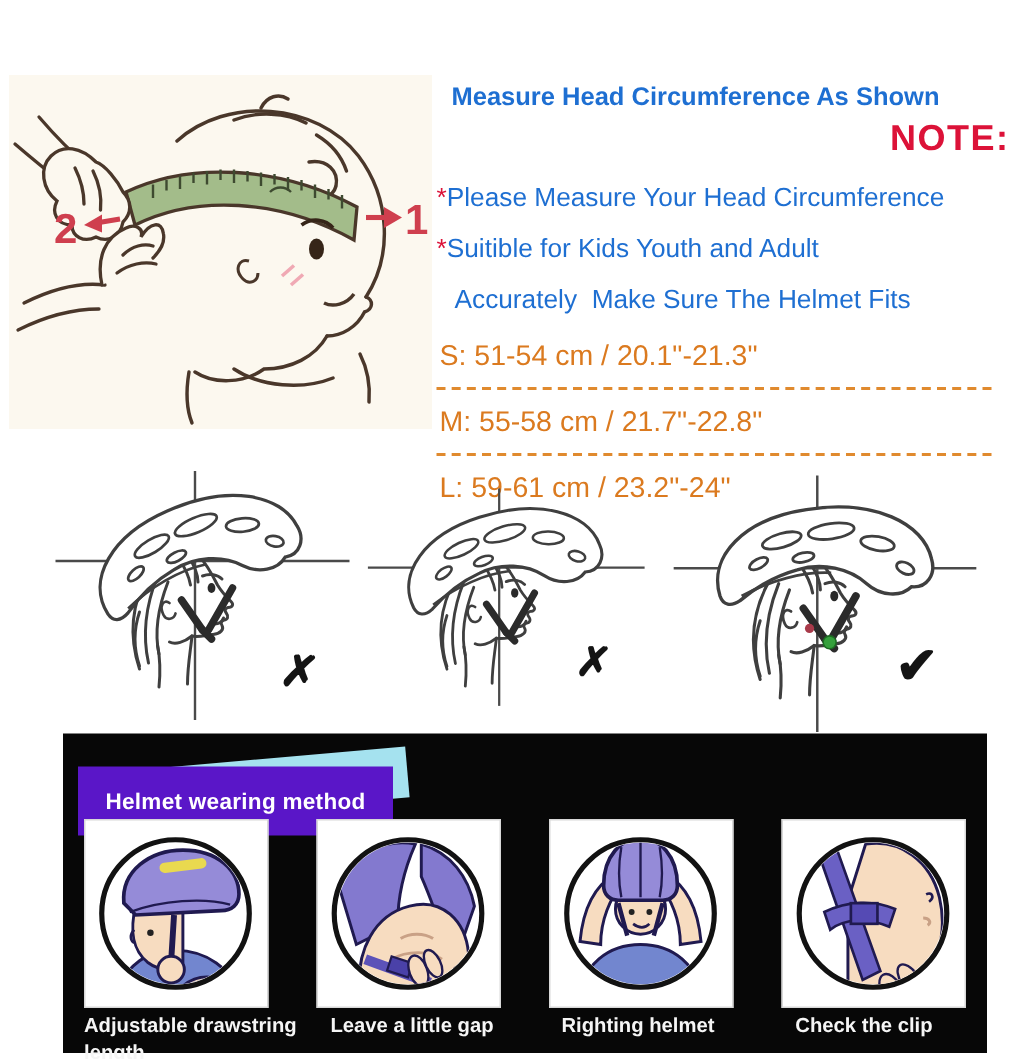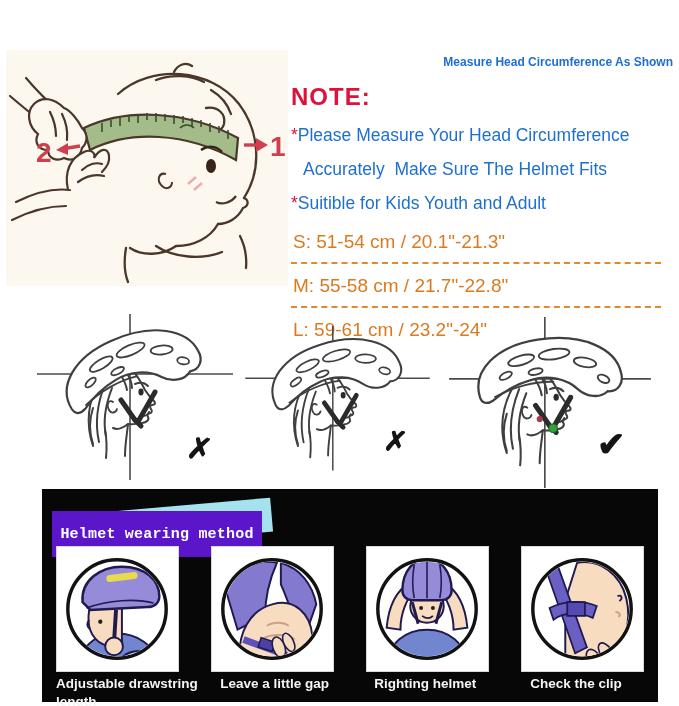--- a/index.html
+++ b/index.html
@@ -9,43 +9,43 @@
   
   .title { position:absolute; left:26px; top:8px; font-size:27px; font-weight:bold;
            color:#1b3d7c; letter-spacing:.2px; }
   .title .qmark { font-weight:600; color:#5d6f88; font-size:25px; padding-left:4px; }
 
   
   .measure-illo { position:absolute; left:6px; top:50px; width:282px; height:236px; }
 
   
   .info-col { position:absolute; left:291px; top:55px; width:382px; }
-  .as-shown { font-size:12px; font-weight:bold; color:#1e6fd2; margin:0 0 14px 10px;text-align:right; }
-  .note { font-size:24px; font-weight:bold; color:#dc1238; letter-spacing:1px; margin:0 0 14px 0; }
+  .as-shown { font-size:17px; font-weight:bold; color:#1e6fd2; margin:0 0 4px 10px; }
+  .note { font-size:24px; font-weight:bold; color:#dc1238; letter-spacing:1px; margin:0 0 14px 0;text-align:right; }
   .bullet { font-size:17.5px; font-weight:normal; color:#1e6fd2; margin-bottom:13px; }
   .bullet .star { color:#dc1238; }
   .indent { margin-left:12px; white-space:pre-wrap; }
   .sizes { list-style:none; margin-top:2px; width:370px; }
   .sizes li { font-size:19px; color:#db7a1f; padding:4px 0 9px 2px; }
   .sizes li.dashed { border-bottom:2px dashed #e08a2e; margin-bottom:7px; }
 
   
   .fit-row { position:absolute; left:0; top:308px; width:679px; height:182px; }
   .fit-fig { position:absolute; }
   .fit-fig svg { width:100%; height:100%; }
   .verdict { position:absolute; font-weight:900; color:#141414; line-height:1; }
 
   
   .method-panel { position:absolute; left:42px; top:489px; width:616px; height:213px;
                   background:#070707; }
   .banner { position:absolute; left:10px; top:8px; width:228px; height:52px; }
   .banner-cyan { position:absolute; left:4px; top:10px; width:216px; height:34px;
                  background:#a5e2ef; transform:rotate(-5deg); }
   .banner-purple { position:absolute; left:0px; top:14px; width:210px; height:46px;
-                   background:#5a16c8; display:flex; align-items:center; justify-content:center;font-family:Liberation Mono, monospace; }
+                   background:#5a16c8; display:flex; align-items:center; justify-content:center; }
   .banner-purple span { color:#ffffff; font-size:15px; font-weight:bold; letter-spacing:.2px; }
 
   .steps { position:absolute; left:0; top:57px; width:616px; padding:0 14px;
            display:flex; justify-content:space-between; }
   .step-box { width:123px; height:126px; background:#ffffff; border:1px solid #d8d8d8; }
   .step-box svg { width:100%; height:100%; }
 
   .captions { position:absolute; left:0; top:186px; width:616px; padding:0 8px;
               display:flex; justify-content:space-between; }
   .cap { width:148px; color:#f5f5f5; font-size:13.5px; font-weight:bold; text-align:center;
@@ -156,22 +156,22 @@
         <polygon points="262,95 250,88 250,102" fill="#cf3f4e"></polygon>
         <text x="264" y="106" font-size="28" font-weight="bold" fill="#cf3f4e" font-family="Liberation Sans, sans-serif">1</text>
       </g>
     </svg>
   </div>
 
   <div class="info-col">
     <div class="as-shown">Measure Head Circumference As Shown</div>
     <div class="note">NOTE:</div>
     <div class="bullet"><span class="star">*</span><span>Please Measure Your Head Circumference</span></div>
+    <div class="bullet"><span class="star">*</span><span>Suitible for Kids Youth and Adult</span></div>
     <div class="bullet indent">Accurately  Make Sure The Helmet Fits</div>
-    <div class="bullet"><span class="star">*</span><span>Suitible for Kids Youth and Adult</span></div>
     <ul class="sizes">
       <li class="dashed">S: 51-54 cm / 20.1"-21.3"</li>
       <li class="dashed">M: 55-58 cm / 21.7"-22.8"</li>
       <li>L: 59-61 cm / 23.2"-24"</li>
     </ul>
   </div>
 
   <div class="fit-row">
 
     <div class="fit-fig" style="left:35px; top:4px; width:200px; height:170px;">

